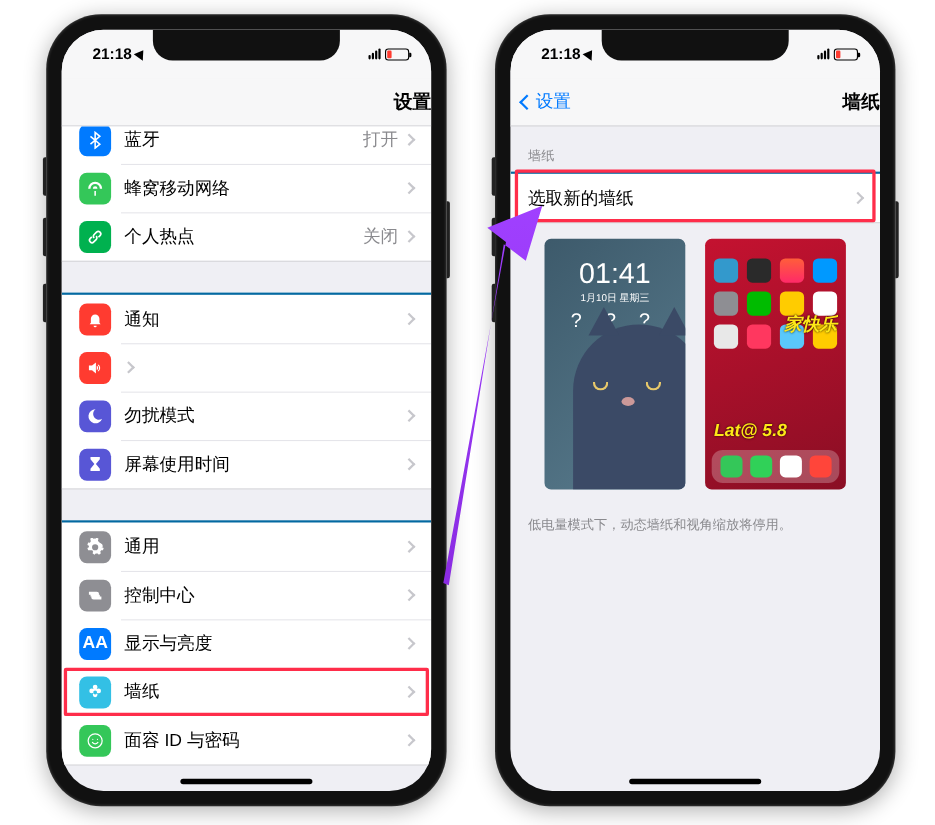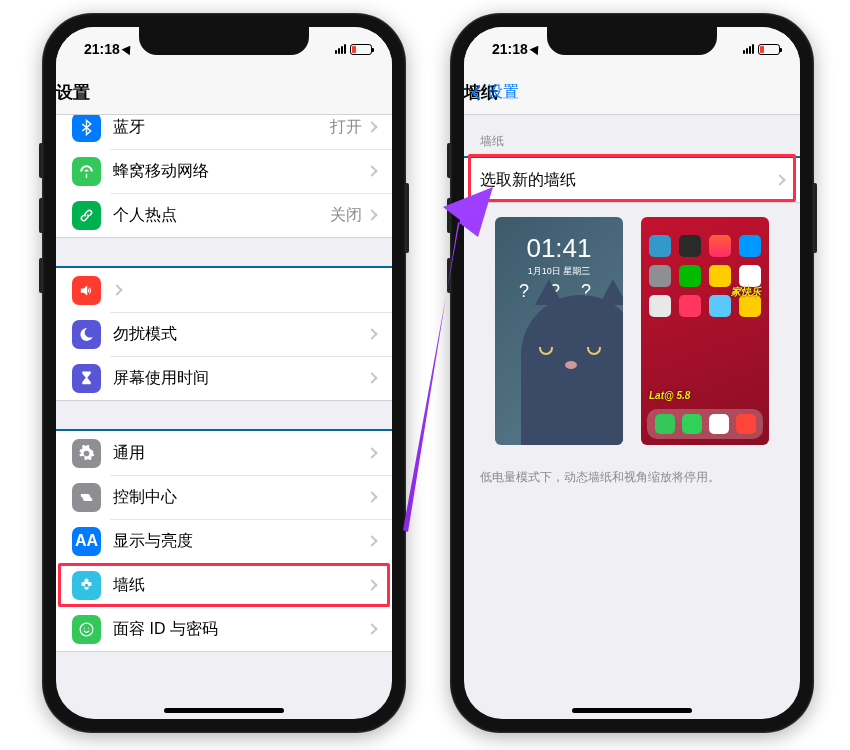--- a/index.html
+++ b/index.html
@@ -63,21 +63,21 @@
   .battery .fill { position:absolute; left:1px; top:1px; bottom:1px; width:20%; background:#ff3b30; border-radius:1px; }
   .loc-icon { width:0; height:0; border-left:5px solid transparent; border-right:5px solid transparent; border-bottom:8px solid #000; transform: rotate(35deg); }
 
   .nav-bar {
     height: 44px;
     background: #f7f7f8;
     border-bottom: 1px solid #d1d1d6;
     position: relative;
     display: flex;
     align-items: center;
-    justify-content: flex-start;
+    justify-content: flex-end;
   }
   .nav-title { font-size: 17px; font-weight: 600; }
   .nav-back {
     position: absolute;
     left: 10px; top: 0; bottom: 0;
     display: flex; align-items: center;
     color: #007aff;
     font-size: 16px;
     gap: 3px;
   }
@@ -149,21 +149,21 @@
     position:absolute; top:18px; left:8px; right:8px;
     display:grid; grid-template-columns:repeat(4,1fr); gap:8px;
   }
   .preview.home .app { width:22px; height:22px; border-radius:5px; background:rgba(255,255,255,.85); }
   .preview.home .dock {
     position:absolute; bottom:6px; left:6px; right:6px; height:30px;
     background:rgba(255,255,255,.25); border-radius:10px;
     display:flex; align-items:center; justify-content:space-around; padding:0 4px;
   }
   .preview.home .dock .app{width:20px;height:20px}
-  .preview.home .scrib { position:absolute; color:#ffe817; font-size:10px; font-style:italic; font-weight:700; text-shadow:0 0 2px #000; }
+  .preview.home .scrib { position:absolute; color:#ffe817; font-size:16px; font-style:italic; font-weight:700; text-shadow:0 0 2px #000; }
 
   .footer-note { font-size:12px; color:#8a8a8e; padding:10px 16px; }
 
   .home-indicator {
     position:absolute; bottom:6px; left:50%; transform:translateX(-50%);
     width:120px; height:5px; background:#000; border-radius:3px; z-index:20;
   }
 
   
   .arrow {
@@ -234,20 +234,29 @@
                 <path d="M10 14a4 4 0 010-6l3-3a4 4 0 116 6l-2 2-1.5-1.5 2-2a2 2 0 10-3-3l-3 3a2 2 0 000 3zM14 10a4 4 0 010 6l-3 3a4 4 0 11-6-6l2-2 1.5 1.5-2 2a2 2 0 103 3l3-3a2 2 0 000-3z"></path>
               </svg>
             </div>
             <span class="label">个人热点</span>
             <span class="value">关闭</span>
             <span class="chev"></span>
           </div>
         </div>
         <div class="spacer"></div>
         <div class="group">
+          <div class="row">
+            <div class="icon ic-red">
+              <svg viewBox="0 0 24 24" class="glyph" fill="currentColor">
+                <path d="M5 18h14l-1.5-2V11a5.5 5.5 0 10-11 0v5zM10 20a2 2 0 004 0z"></path>
+              </svg>
+            </div>
+            <span class="label">通知</span>
+            <span class="chev"></span>
+          </div>
           <div class="row">
             <div class="icon ic-red">
               <svg viewBox="0 0 24 24" class="glyph" fill="currentColor">
                 <path d="M4 9v6h4l5 4V5L8 9zm12 3a3 3 0 00-2-2.8v5.6A3 3 0 0016 12zm2.5 0a5.5 5.5 0 00-3-4.9v1.7a4 4 0 010 6.4v1.7a5.5 5.5 0 003-4.9z"></path>
               </svg>
             </div>
             <span class="chev"></span>
           </div>
           <div class="row">
             <div class="icon ic-purple">

